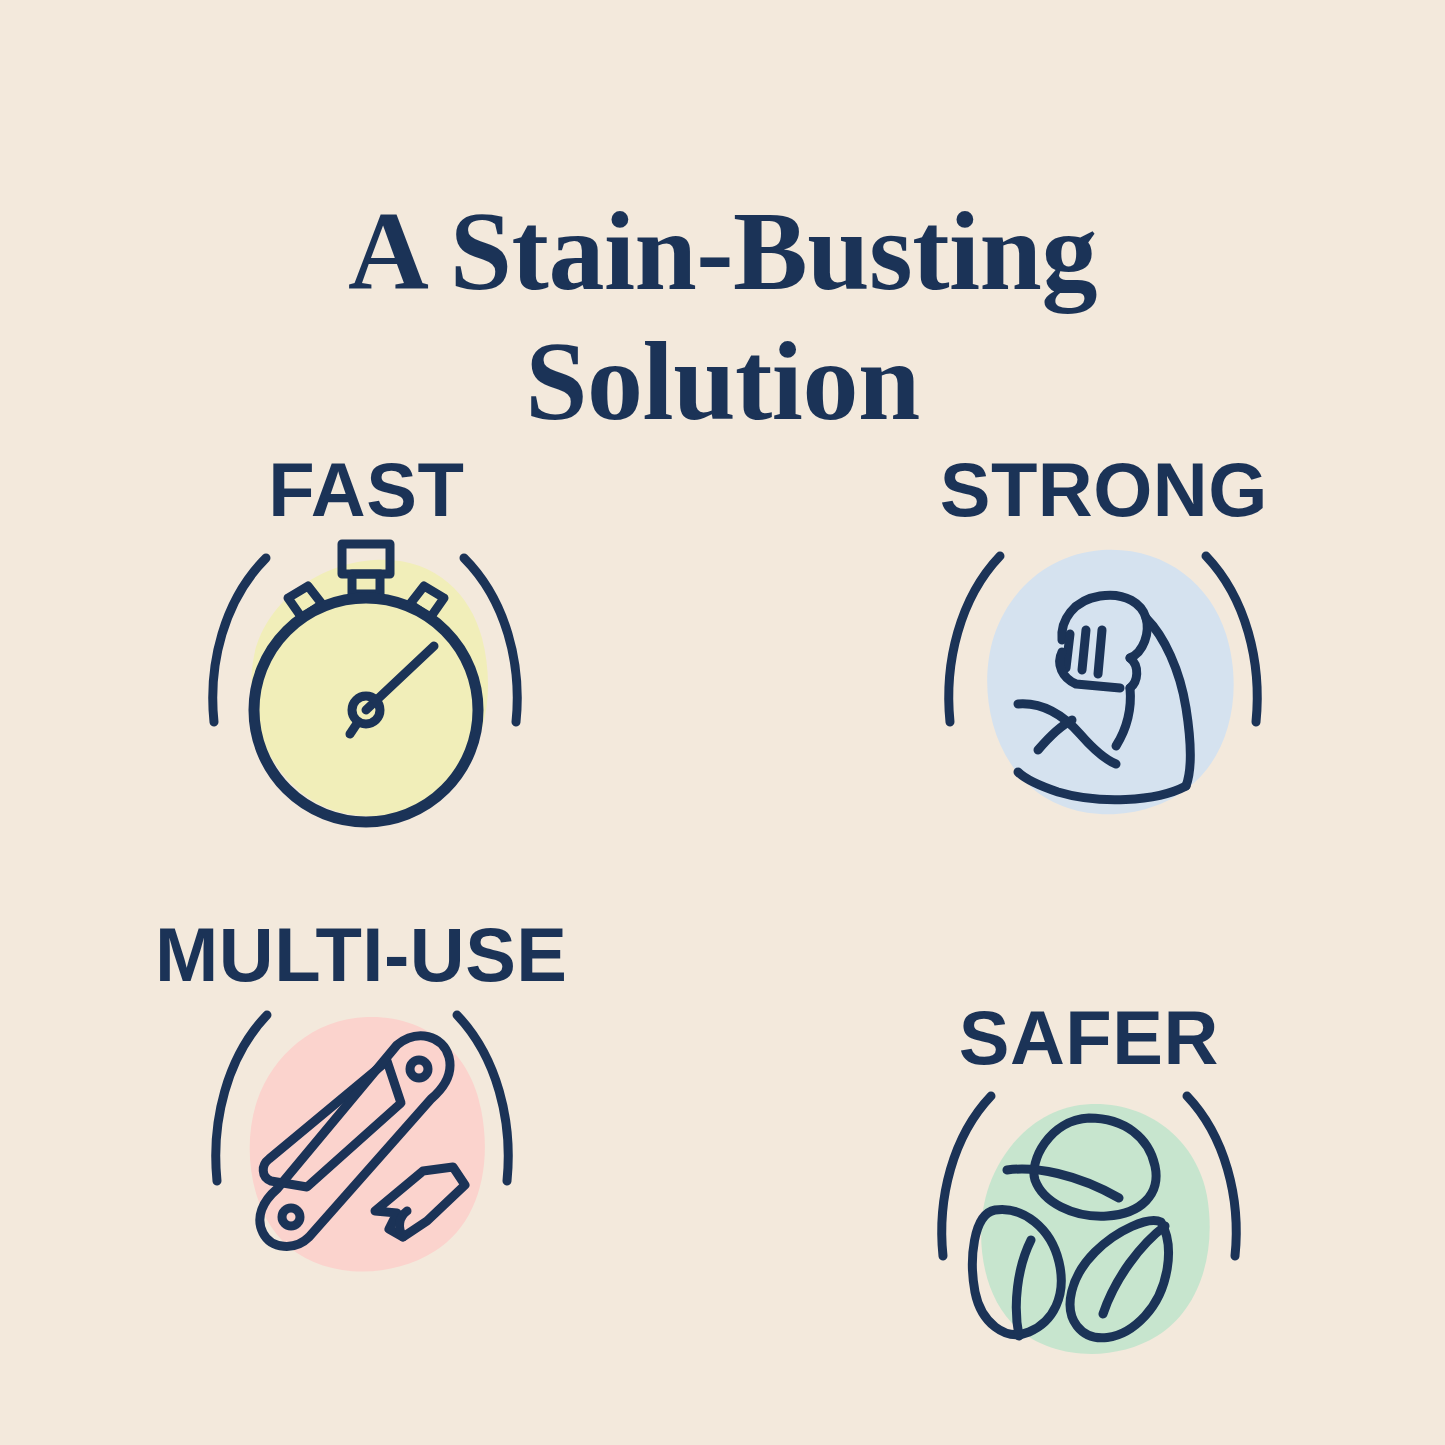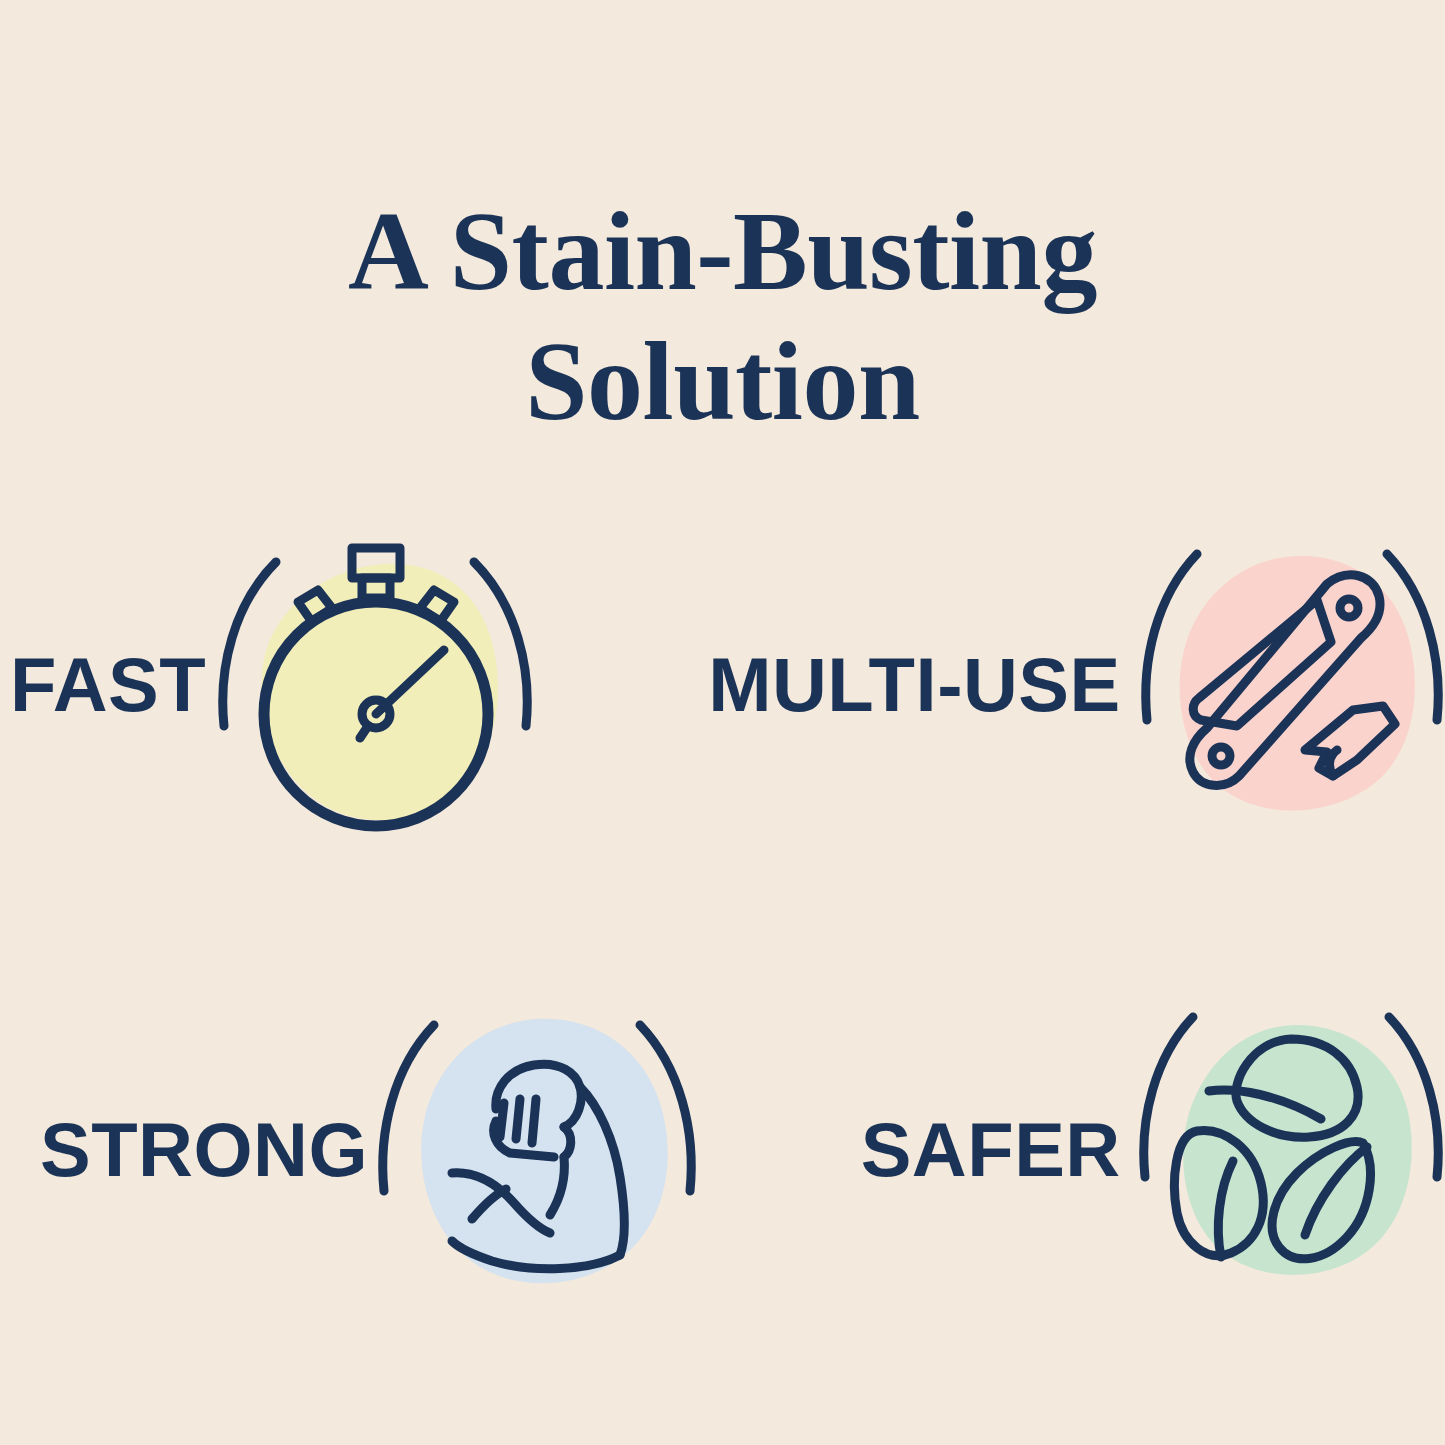--- a/index.html
+++ b/index.html
@@ -44,21 +44,21 @@
     top: 452px;
     width: 1445px;
     height: 930px;
     display: grid;
     grid-template-columns: 1fr 1fr;
     grid-template-rows: 1fr 1fr;
   }
   .cell {
     position: relative;
     display: flex;
-    flex-direction: row;
+    flex-direction: column;
     align-items: center;
   }
   .cell-label {
     color: #1b3357;
     font-family: "Liberation Sans", sans-serif;
     font-weight: 600;
     font-size: 76px;
     letter-spacing: 0.5px;
     line-height: 1;
     margin: 0;
@@ -108,49 +108,20 @@
             <circle cx="170" cy="176" r="112" stroke-width="11"></circle>
 
             <path d="M170 176 L238 112"></path>
             <circle cx="170" cy="176" r="14" stroke-width="9"></circle>
             <path d="M162 188 L154 200"></path>
           </g>
         </svg>
       </div>
     </div>
 
-    <div class="cell cell-multiuse">
-      <div class="cell-label">MULTI-USE</div>
-      <div class="cell-art">
-        <svg width="340" height="300" viewBox="0 0 340 300" aria-hidden="true">
-
-          <path d="M176 18 C238 16 280 56 290 110 C302 170 286 226 244 252
-                   C200 280 136 280 98 248 C60 216 50 150 66 102
-                   C82 56 122 20 176 18 Z" fill="#fbd3cd"></path>
-          <g fill="none" stroke="#1b3357" stroke-width="9" stroke-linecap="round" stroke-linejoin="round">
-
-            <path d="M76 16 C36 58 20 122 26 182"></path>
-            <path d="M266 16 C306 58 322 122 316 182"></path>
-
-            <path d="M196 62 L78 160 C70 166 70 178 80 182 L116 188 L210 104 Z"></path>
-
-            <path d="M206 46 C226 30 252 36 258 58 C262 74 254 88 240 100
-                     L118 238 C104 252 80 250 72 234 C64 218 72 202 86 190 Z"></path>
-
-            <circle cx="228" cy="70" r="9"></circle>
-            <circle cx="100" cy="218" r="9"></circle>
-
-            <path d="M184 212 L232 172 L262 168 L274 186 L236 222
-                     L212 238 L198 230 L206 214 Z"></path>
-            <path d="M212 238 C206 228 208 218 216 212"></path>
-          </g>
-        </svg>
-      </div>
-    </div>
-
     <div class="cell cell-strong">
       <div class="cell-label">STRONG</div>
       <div class="cell-art">
         <svg width="340" height="300" viewBox="0 0 340 300" aria-hidden="true">
 
           <path d="M168 16 C228 12 276 48 292 100 C310 158 296 222 254 254
                    C210 288 140 290 98 254 C56 218 44 152 60 102
                    C76 54 116 20 168 16 Z" fill="#d5e2ef"></path>
           <g fill="none" stroke="#1b3357" stroke-width="9" stroke-linecap="round" stroke-linejoin="round">
 
@@ -170,20 +141,49 @@
             <path d="M212 84 C230 102 246 136 252 174 C258 212 258 236 252 252"></path>
             <path d="M252 252 C222 268 164 270 124 258 C100 250 88 242 84 238"></path>
 
             <path d="M84 170 C110 168 130 182 146 200 C160 216 172 226 182 230"></path>
             <path d="M104 216 C116 202 126 192 138 186"></path>
           </g>
         </svg>
       </div>
     </div>
 
+    <div class="cell cell-multiuse">
+      <div class="cell-label">MULTI-USE</div>
+      <div class="cell-art">
+        <svg width="340" height="300" viewBox="0 0 340 300" aria-hidden="true">
+
+          <path d="M176 18 C238 16 280 56 290 110 C302 170 286 226 244 252
+                   C200 280 136 280 98 248 C60 216 50 150 66 102
+                   C82 56 122 20 176 18 Z" fill="#fbd3cd"></path>
+          <g fill="none" stroke="#1b3357" stroke-width="9" stroke-linecap="round" stroke-linejoin="round">
+
+            <path d="M76 16 C36 58 20 122 26 182"></path>
+            <path d="M266 16 C306 58 322 122 316 182"></path>
+
+            <path d="M196 62 L78 160 C70 166 70 178 80 182 L116 188 L210 104 Z"></path>
+
+            <path d="M206 46 C226 30 252 36 258 58 C262 74 254 88 240 100
+                     L118 238 C104 252 80 250 72 234 C64 218 72 202 86 190 Z"></path>
+
+            <circle cx="228" cy="70" r="9"></circle>
+            <circle cx="100" cy="218" r="9"></circle>
+
+            <path d="M184 212 L232 172 L262 168 L274 186 L236 222
+                     L212 238 L198 230 L206 214 Z"></path>
+            <path d="M212 238 C206 228 208 218 216 212"></path>
+          </g>
+        </svg>
+      </div>
+    </div>
+
     <div class="cell cell-safer">
       <div class="cell-label">SAFER</div>
       <div class="cell-art">
         <svg width="340" height="300" viewBox="0 0 340 300" aria-hidden="true">
 
           <path d="M172 22 C232 20 278 60 288 114 C298 172 280 228 238 254
                    C196 280 134 278 98 246 C62 214 54 150 70 104
                    C86 60 122 24 172 22 Z" fill="#c7e5ce"></path>
           <g fill="none" stroke="#1b3357" stroke-width="9" stroke-linecap="round" stroke-linejoin="round">
 

